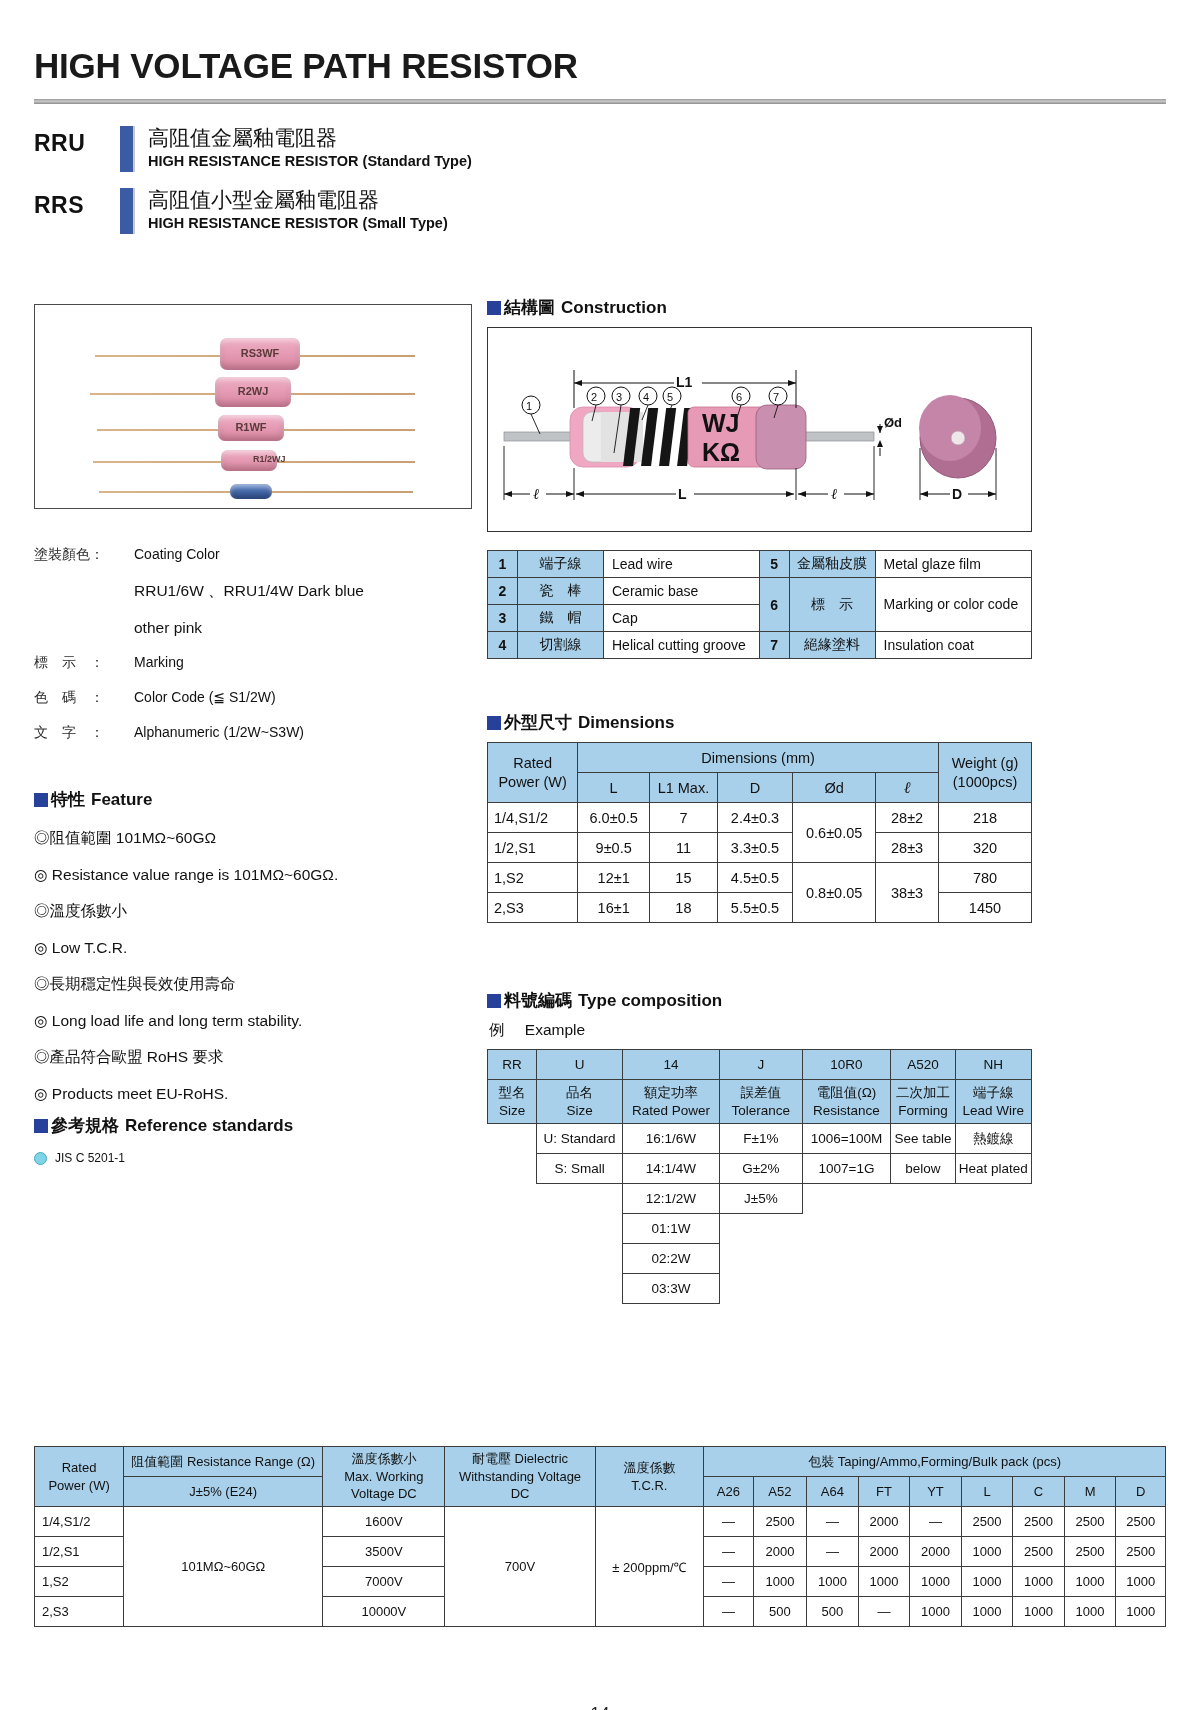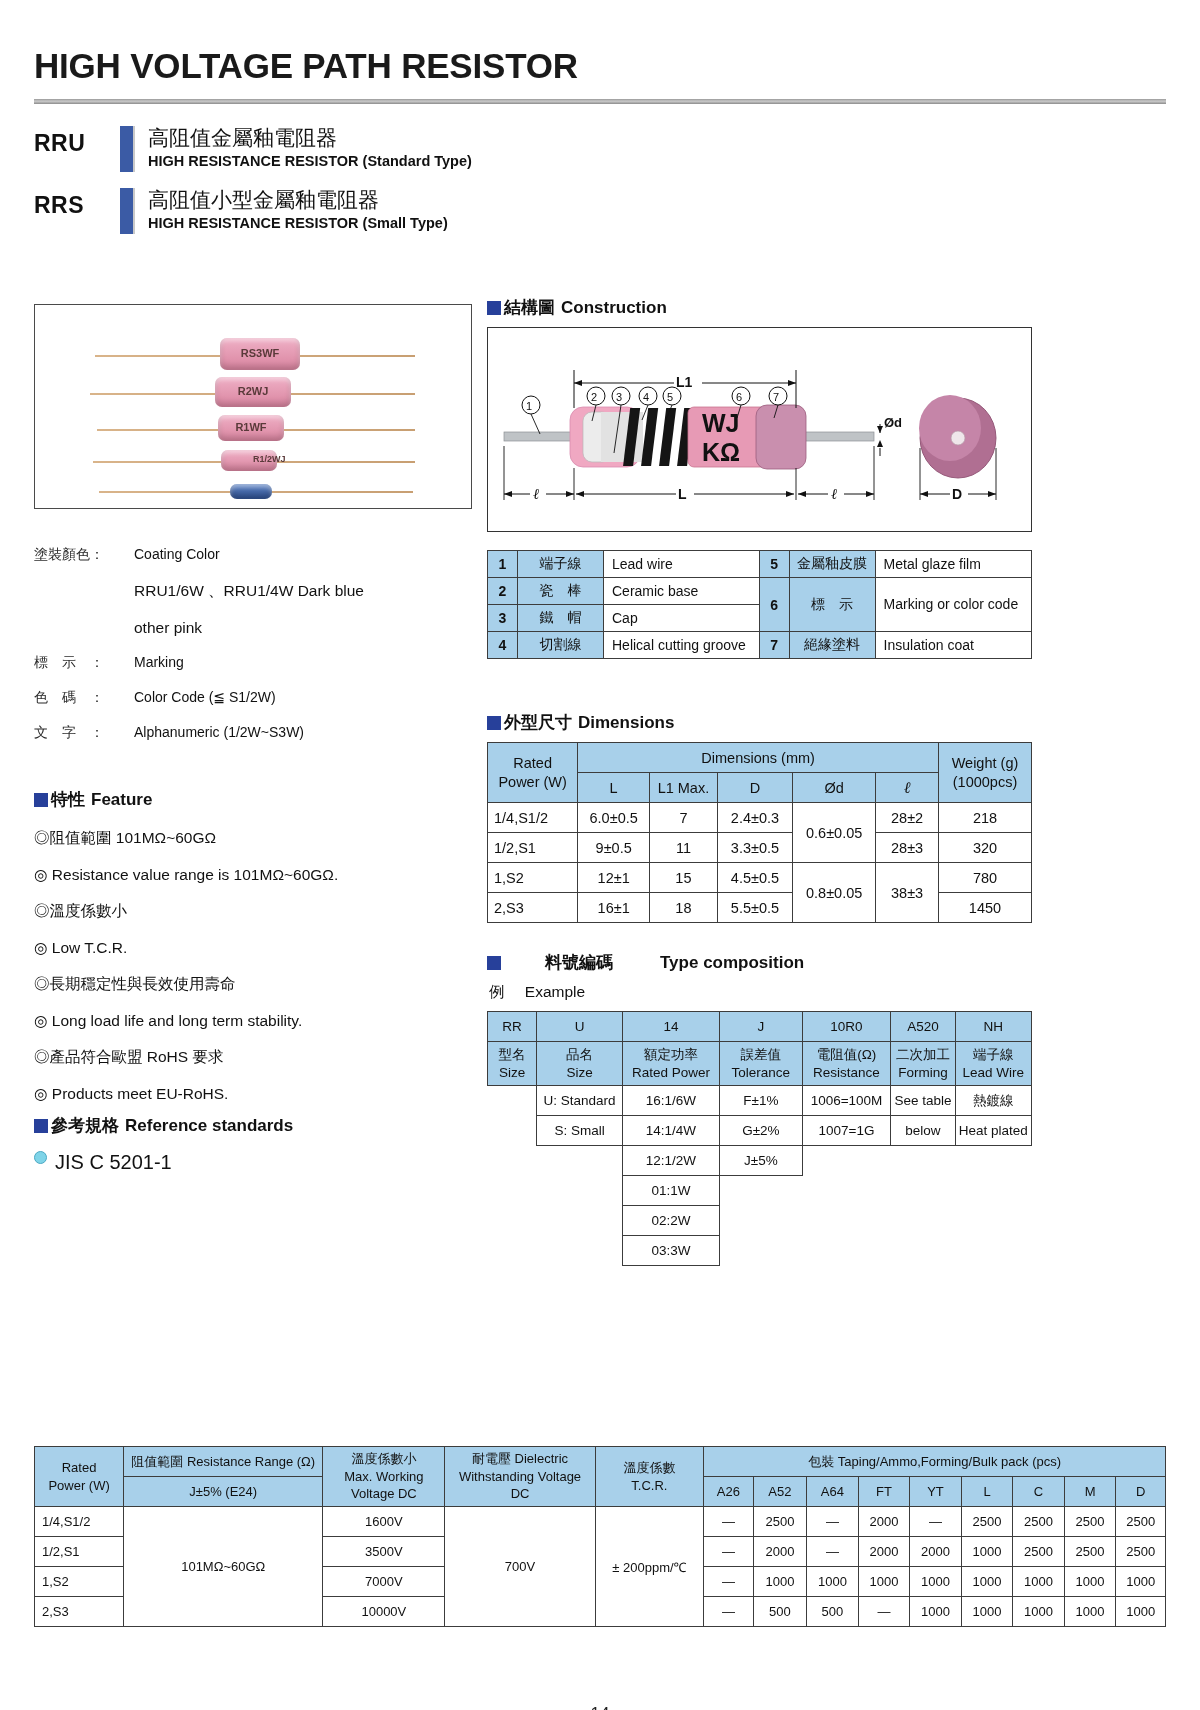--- a/index.html
+++ b/index.html
@@ -67,21 +67,21 @@
 
   
   .sec-head { display:flex; align-items:center; font-size:17px; font-weight:bold; }
   .sec-sq { width:14px; height:14px; background:#27409a; margin-right:3px; display:inline-block; }
   .sec-cn { font-weight:bold; margin-right:6px; }
 
   .feature-block { position:absolute; left:34px; top:742px; width:440px; }
   .feature-line { font-size:15.5px; margin-top:17px; color:#111; }
 
   .refstd-block { position:absolute; left:34px; top:1068px; width:440px; }
-  .refstd-item { font-size:20px; margin-top:14px; display:flex; align-items:flex-start; }
+  .refstd-item { font-size:12px; margin-top:14px; display:flex; align-items:center; }
   .dot-icon {
     width:13px; height:13px; border-radius:50%;
     background:#7fd4e8; border:1px solid #4ba9c4; margin-right:8px; display:inline-block;
   }
 
   
   .rcol { position:absolute; left:487px; top:250px; width:545px; }
   .rsec-head { display:flex; align-items:center; font-size:17px; font-weight:bold; margin-bottom:8px; }
 
   .constr-box { border:1px solid #333; height:205px; position:relative; background:#fff; overflow:hidden; }
@@ -409,21 +409,21 @@
       <tr>
         <td style="text-align:left; padding-left:6px;">2,S3</td>
         <td>16±1</td>
         <td>18</td>
         <td>5.5±0.5</td>
         <td>1450</td>
       </tr>
     </tbody>
       </table>
 
-    <div class="rsec-head" style="margin-top:28px;gap:41px;">
+    <div class="rsec-head" style="margin-top:66px;">
       <span class="sec-sq"></span>
       <span class="sec-cn">料號編碼</span>
       <span>Type composition</span>
     </div>
     <div style="font-size:15.5px; margin:6px 0 8px 2px;">
       <span>例</span>
       <span style="margin-left:16px;">Example</span>
     </div>
 
     <table class="type-tbl">

